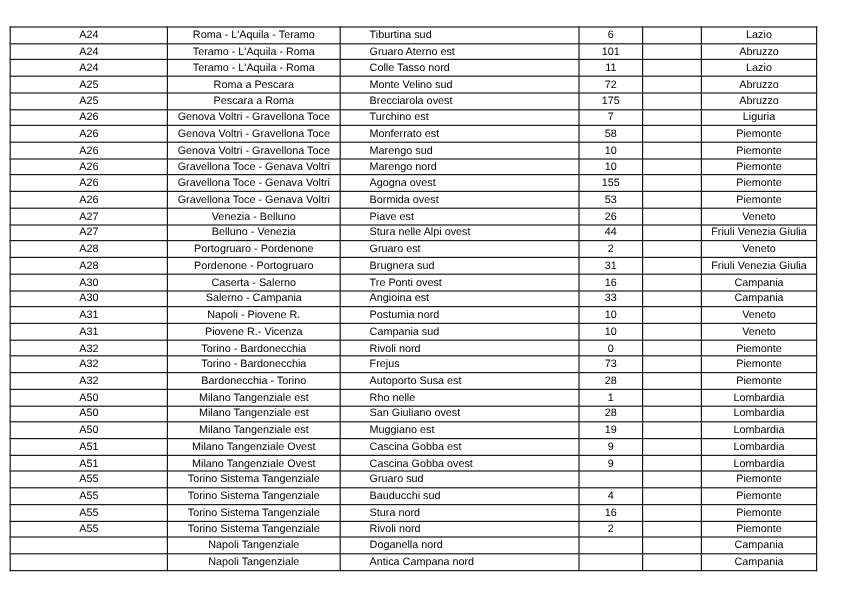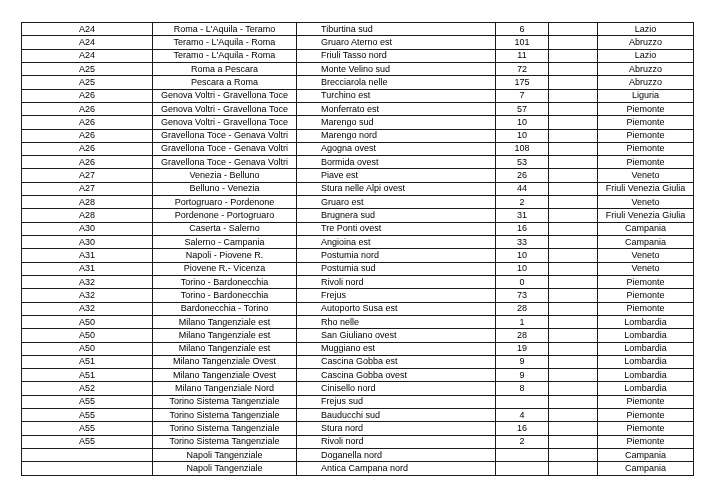--- a/index.html
+++ b/index.html
@@ -5,21 +5,21 @@
   html, body { margin: 0; padding: 0; }
   .page {
     position: relative;
     width: 707px;
     height: 496px;
     background: #ffffff;
     overflow: hidden;
   }
   table.grid {
     position: absolute;
-    left: 21px;
+    left: 8px;
     top: 22px;
     width: 672px;
     height: 454px;
     border-collapse: collapse;
     table-layout: fixed;
     font-family: "Liberation Sans", sans-serif;
     font-size: 9px;
     color: #000000;
   }
   table.grid td {
@@ -60,54 +60,54 @@
           <td>A24</td>
           <td>Teramo - L'Aquila - Roma</td>
           <td class="align-left">Gruaro Aterno est</td>
           <td>101</td>
           <td></td>
           <td>Abruzzo</td>
         </tr>
         <tr>
           <td>A24</td>
           <td>Teramo - L'Aquila - Roma</td>
-          <td class="align-left">Friuli Tasso nord</td>
+          <td class="align-left">Colle Tasso nord</td>
           <td>11</td>
           <td></td>
           <td>Lazio</td>
         </tr>
         <tr>
           <td>A25</td>
           <td>Roma a Pescara</td>
           <td class="align-left">Monte Velino sud</td>
           <td>72</td>
           <td></td>
           <td>Abruzzo</td>
         </tr>
         <tr>
           <td>A25</td>
           <td>Pescara a Roma</td>
-          <td class="align-left">Brecciarola nelle</td>
+          <td class="align-left">Brecciarola ovest</td>
           <td>175</td>
           <td></td>
           <td>Abruzzo</td>
         </tr>
         <tr>
           <td>A26</td>
           <td>Genova Voltri - Gravellona Toce</td>
           <td class="align-left">Turchino est</td>
           <td>7</td>
           <td></td>
           <td>Liguria</td>
         </tr>
         <tr>
           <td>A26</td>
           <td>Genova Voltri - Gravellona Toce</td>
           <td class="align-left">Monferrato est</td>
-          <td>57</td>
+          <td>58</td>
           <td></td>
           <td>Piemonte</td>
         </tr>
         <tr>
           <td>A26</td>
           <td>Genova Voltri - Gravellona Toce</td>
           <td class="align-left">Marengo sud</td>
           <td>10</td>
           <td></td>
           <td>Piemonte</td>
@@ -117,21 +117,21 @@
           <td>Gravellona Toce - Genava Voltri</td>
           <td class="align-left">Marengo nord</td>
           <td>10</td>
           <td></td>
           <td>Piemonte</td>
         </tr>
         <tr>
           <td>A26</td>
           <td>Gravellona Toce - Genava Voltri</td>
           <td class="align-left">Agogna ovest</td>
-          <td>108</td>
+          <td>155</td>
           <td></td>
           <td>Piemonte</td>
         </tr>
         <tr>
           <td>A26</td>
           <td>Gravellona Toce - Genava Voltri</td>
           <td class="align-left">Bormida ovest</td>
           <td>53</td>
           <td></td>
           <td>Piemonte</td>
@@ -188,21 +188,21 @@
           <td>A31</td>
           <td>Napoli - Piovene R.</td>
           <td class="align-left">Postumia nord</td>
           <td>10</td>
           <td></td>
           <td>Veneto</td>
         </tr>
         <tr>
           <td>A31</td>
           <td>Piovene R.- Vicenza</td>
-          <td class="align-left">Postumia sud</td>
+          <td class="align-left">Campania sud</td>
           <td>10</td>
           <td></td>
           <td>Veneto</td>
         </tr>
         <tr>
           <td>A32</td>
           <td>Torino - Bardonecchia</td>
           <td class="align-left">Rivoli nord</td>
           <td>0</td>
           <td></td>
@@ -258,31 +258,23 @@
         </tr>
         <tr>
           <td>A51</td>
           <td>Milano Tangenziale Ovest</td>
           <td class="align-left">Cascina Gobba ovest</td>
           <td>9</td>
           <td></td>
           <td>Lombardia</td>
         </tr>
         <tr>
-          <td>A52</td>
-          <td>Milano Tangenziale Nord</td>
-          <td class="align-left">Cinisello nord</td>
-          <td>8</td>
-          <td></td>
-          <td>Lombardia</td>
-        </tr>
-        <tr>
           <td>A55</td>
           <td>Torino Sistema Tangenziale</td>
-          <td class="align-left">Frejus sud</td>
+          <td class="align-left">Gruaro sud</td>
           <td></td>
           <td></td>
           <td>Piemonte</td>
         </tr>
         <tr>
           <td>A55</td>
           <td>Torino Sistema Tangenziale</td>
           <td class="align-left">Bauducchi sud</td>
           <td>4</td>
           <td></td>

